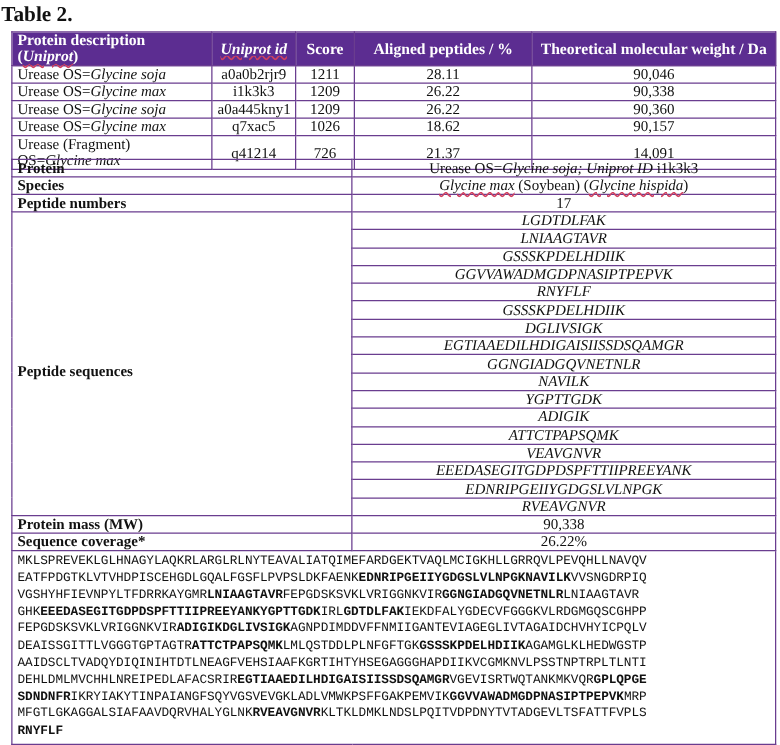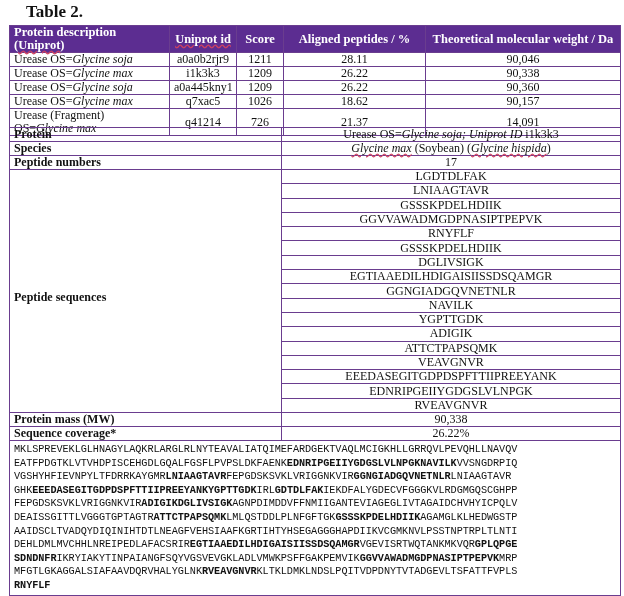--- a/index.html
+++ b/index.html
@@ -1,31 +1,31 @@
 <!DOCTYPE html>
 <html><head>
 <meta charset="utf-8">
 <style>
   html, body { margin:0; padding:0; background:#ffffff; }
   body { width:624px; height:596px; overflow:hidden; font-family:"Liberation Serif", serif; color:#111; }
-  .title { position:absolute; left:26px; top:2px; font-size:17px; font-weight:bold; font-family:"Liberation Serif", serif; }
+  .title { position:absolute; left:1px; top:2px; font-size:17px; font-weight:bold; font-family:"Liberation Serif", serif; }
   table { border-collapse:collapse; position:absolute; left:9px; width:611px; table-layout:fixed; }
   td, th { border:1.5px solid #6a3d8f; padding:0 4px; font-size:12px; line-height:13px; }
   #top-table { top:25px; }
   #top-table th { background:#5c2d91; color:#fff; font-weight:bold; height:25px; font-size:12.5px; line-height:13px; }
   #top-table th.left { text-align:left; }
   #top-table td { text-align:center; height:12px; }
   #top-table td.left { text-align:left; }
-  .u { text-decoration:underline; text-decoration-style:wavy; text-decoration-color:#d04060; }
+  .u { text-decoration:underline; text-decoration-style:wavy; text-decoration-color:#d04060;font-style:italic; }
   #info-table { top:127px; }
   #info-table td { height:12px; }
   #info-table td.lbl { font-weight:bold; text-align:left; }
   #info-table td.val { text-align:center; }
   #info-table td.pep-lbl { vertical-align:middle; font-weight:bold; }
-  #info-table td.pep { text-align:center; height:13.3px; }
+  #info-table td.pep { text-align:center; height:13.3px;font-style:italic; }
   .seq { font-family:"Liberation Mono", monospace; font-size:10.2px; line-height:13.6px; letter-spacing:-0.05px; padding:2px 4px; white-space:pre; }
   .seq b { font-weight:bold;margin-top:29px; }
   .wavy { text-decoration:underline; text-decoration-style:wavy; text-decoration-color:#d04060; }
 </style>
 </head>
 <body>
 
 <div class="title">Table 2.</div>
 
 <table id="top-table">

